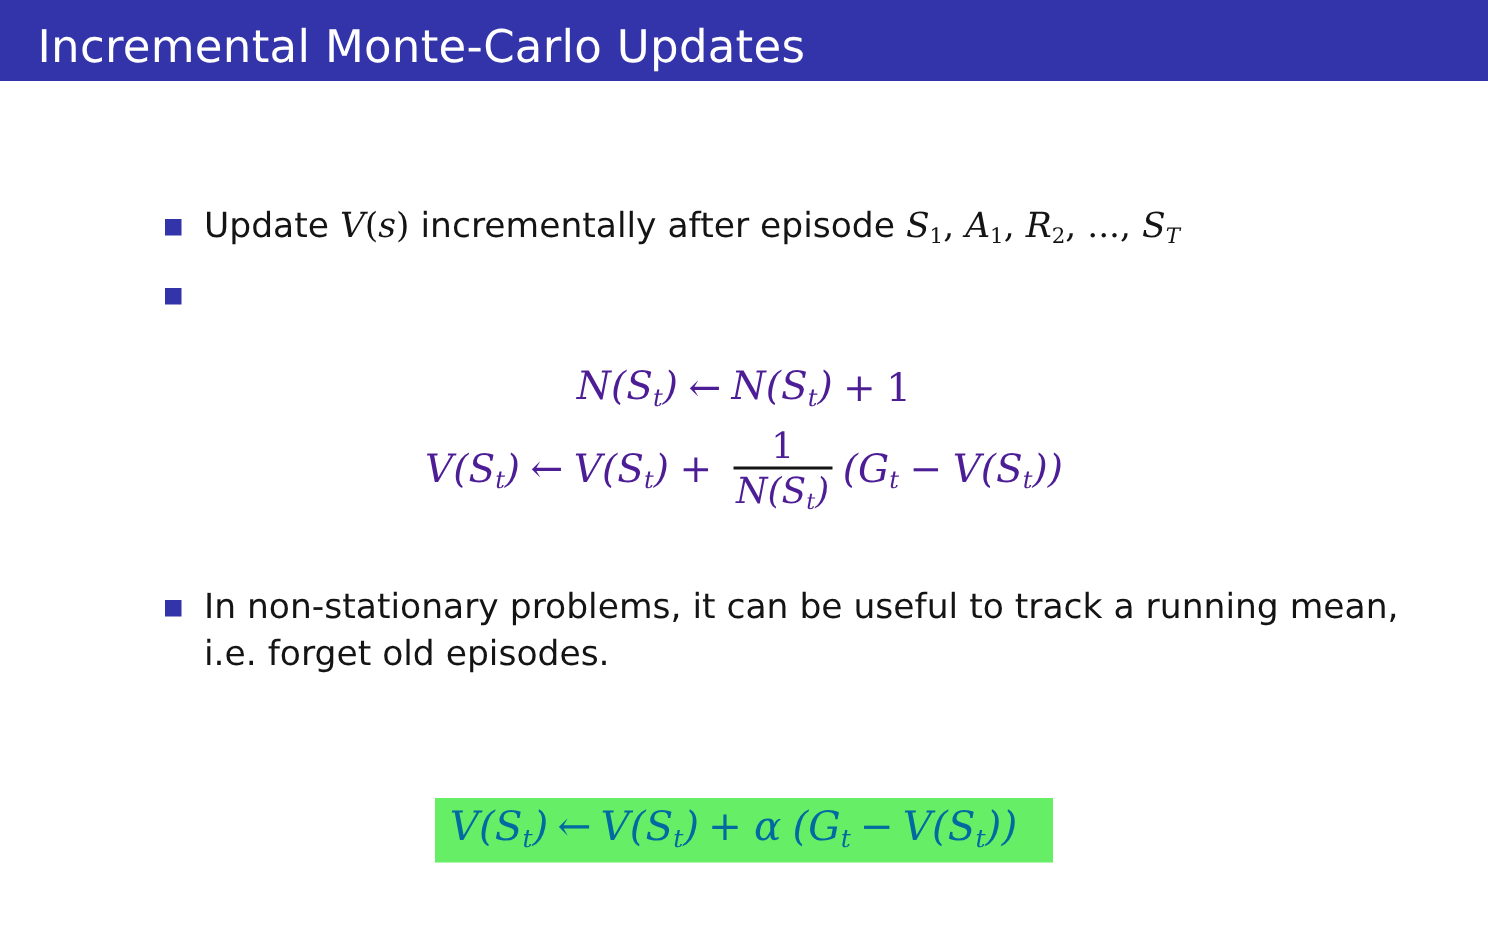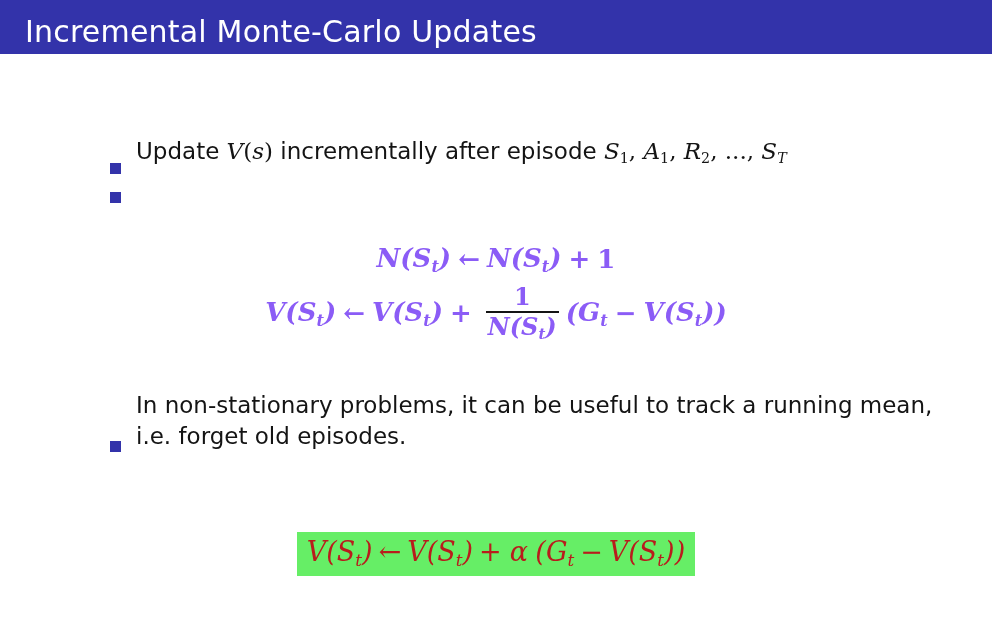--- a/index.html
+++ b/index.html
@@ -41,21 +41,21 @@
     position: absolute;
     left: 0;
     top: 70px;
     width: 992px;
     height: 550px;
   }
 
   .bullet-row {
     position: absolute;
     display: flex;
-    align-items: flex-end;
+    align-items: flex-start;
   }
   .bullet-marker {
     width: 11px;
     height: 11px;
     background: #3333aa;
     flex: 0 0 auto;
     margin-top: 10px;
     margin-right: 15px;
   }
   .bullet-text {
@@ -97,23 +97,22 @@
   .eq1 { top: 173px; }
   .eq2 { top: 215px; text-align: center; }
 
   .eq-line {
     display: inline-flex;
     align-items: center;
     justify-content: center;
     font-family: "DejaVu Serif", serif;
     font-style: italic;
     font-size: 26px;
-    color: #8b5cf6;
+    color: #4c1d95;
     white-space: nowrap;
-    font-weight: bold;
   }
   .eq-line .op {
     font-style: normal;
     padding: 0 7px;
   }
   .eq-line .num {
     font-style: normal;
   }
 
   
@@ -148,25 +147,25 @@
   .highlight-wrap {
     position: absolute;
     left: 0;
     top: 462px;
     width: 992px;
     text-align: center;
   }
   .highlight-box {
     display: inline-block;
     background: #66ee66;
-    padding: 4px 10px 6px 10px;
+    padding: 4px 24px 6px 10px;
     font-family: "DejaVu Serif", serif;
     font-style: italic;
     font-size: 27px;
-    color: #b91c1c;
+    color: #0369a1;
     white-space: nowrap;
   }
   .highlight-box .op {
     font-style: normal;
     padding: 0 6px;
   }
   .highlight-box .alpha {
     font-style: italic;
     padding: 0 2px;
   }

